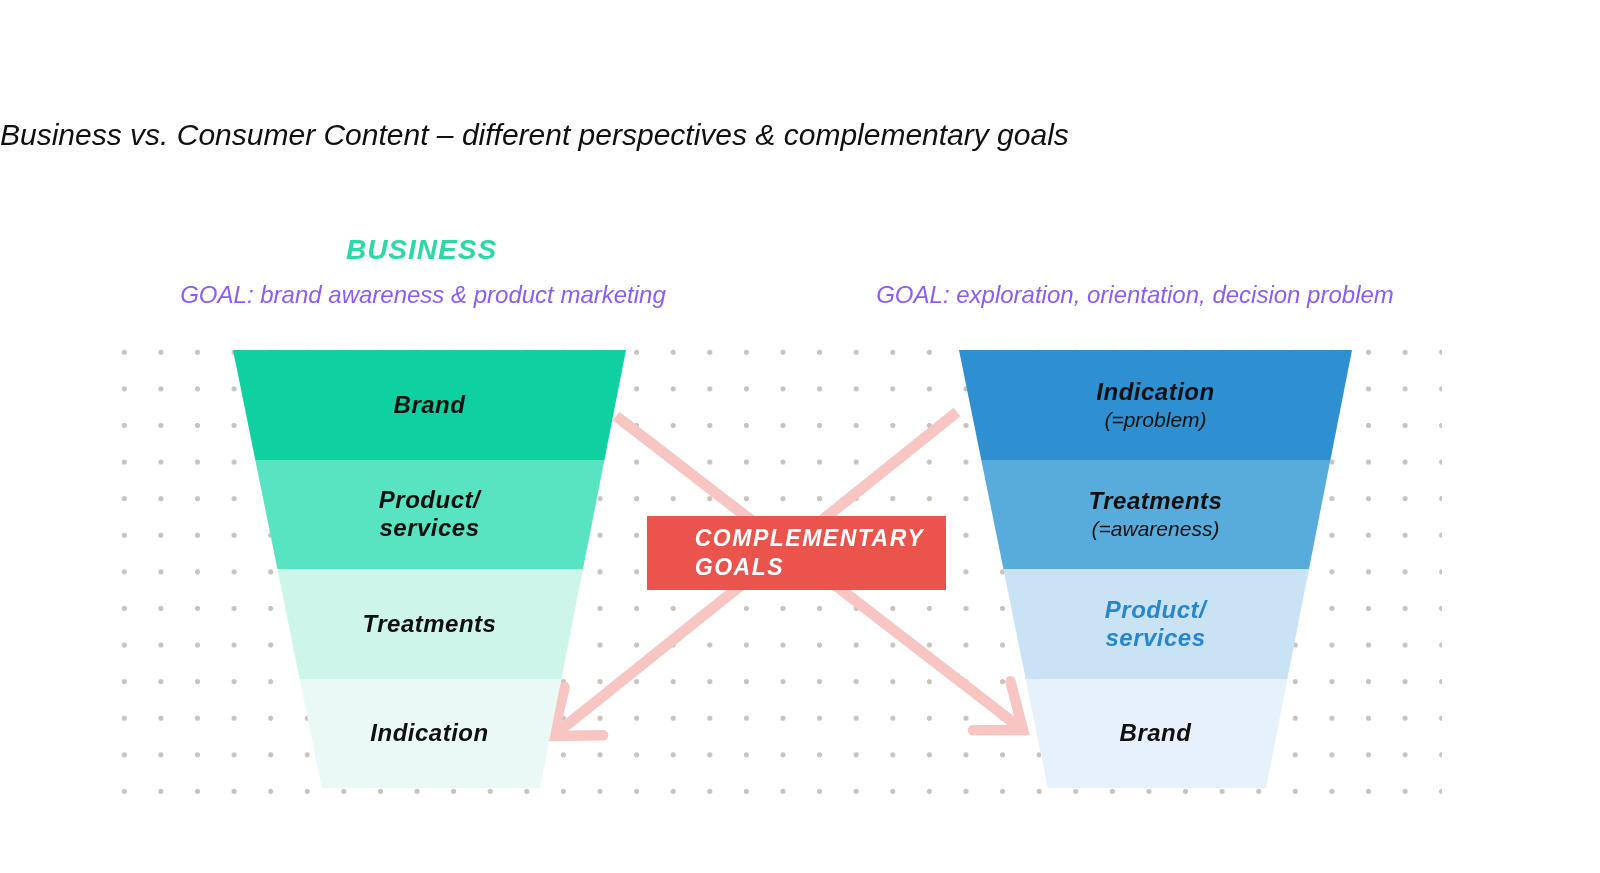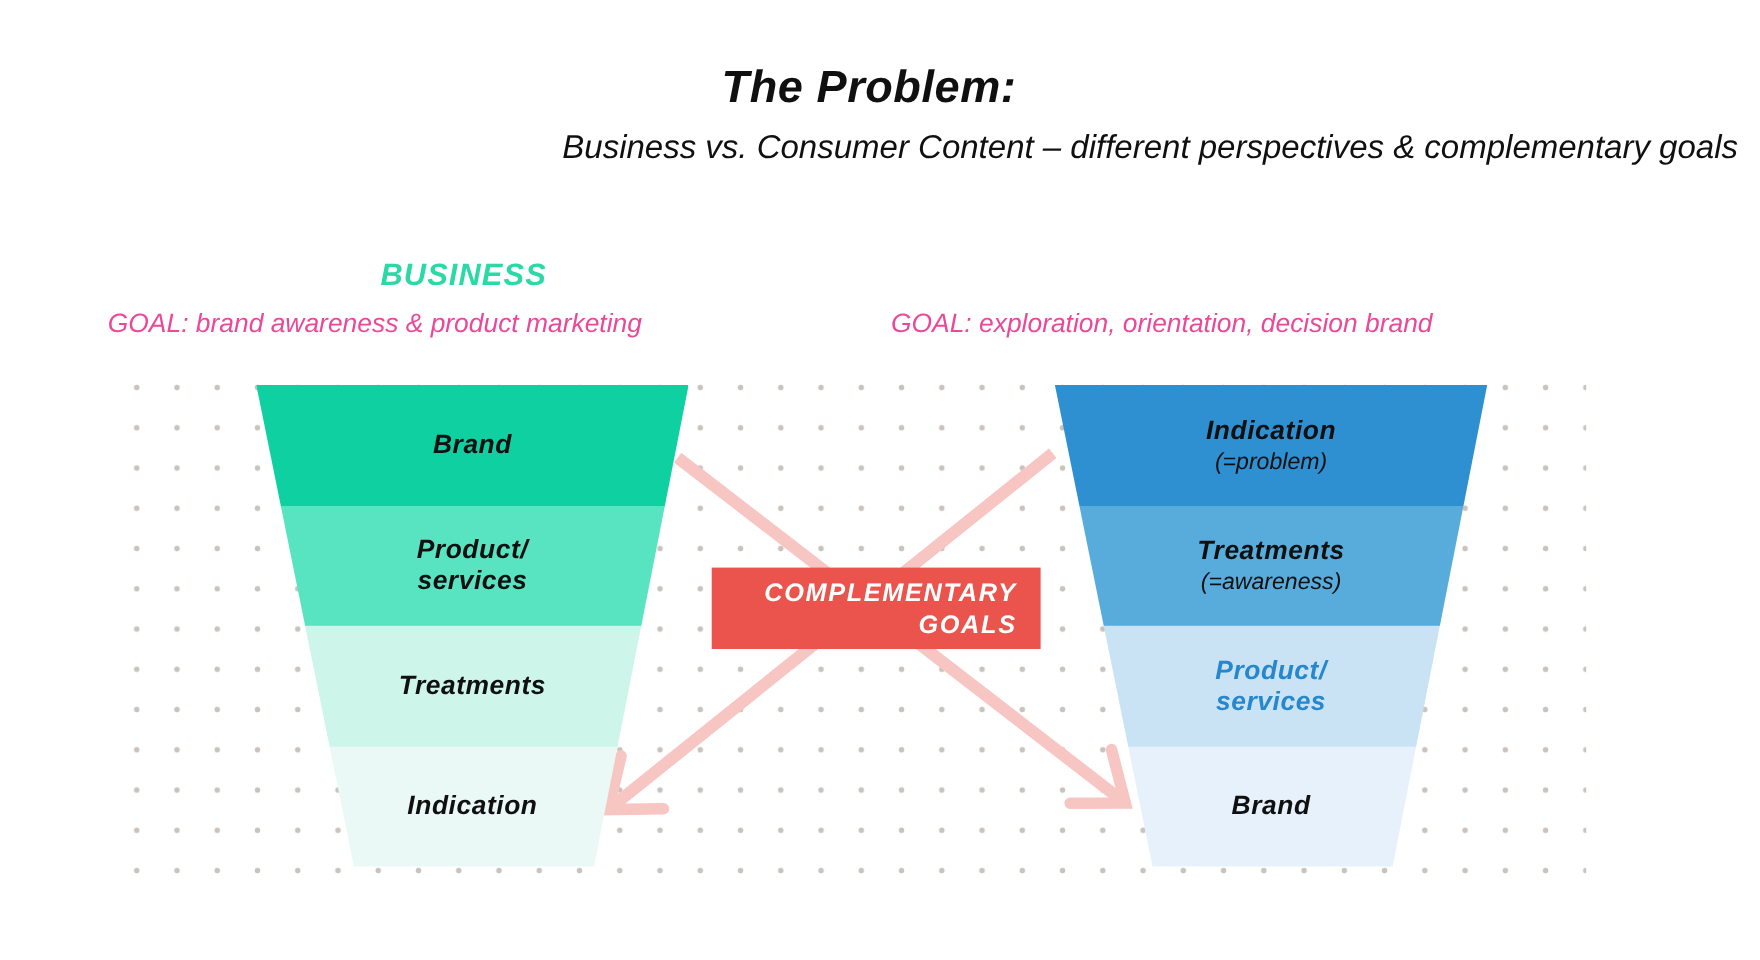--- a/index.html
+++ b/index.html
@@ -20,38 +20,38 @@
     left: 0; top: 56px; width: 1580px;
     text-align: center;
     font-size: 41px;
     font-weight: bold;
     font-style: italic;
     letter-spacing: 0.5px;
     z-index: 4;
   }
   .subtitle {
     left: 0; top: 118px; width: 1580px;
-    text-align: right;
+    text-align: left;
     font-size: 30px;
     font-style: italic;
     z-index: 4;
   }
   .col-heading {
     text-align: center;
     font-size: 28px;
     font-weight: bold;
     font-style: italic;
     letter-spacing: 1px;
     z-index: 4;
   }
   .col-goal {
-    text-align: left;
+    text-align: center;
     font-size: 24px;
     font-style: italic;
-    color: #ec4899;
+    color: #8b5cf6;
     z-index: 4;
   }
   .heading-business { left: 225px; top: 234px; width: 393px; font-style: italic; }
   .goal-business    { left: 98px;  top: 281px; width: 650px; }
   .heading-customer { left: 940px; top: 234px; width: 393px; }
   .goal-customer    { left: 810px; top: 281px; width: 650px; }
 
   
   .dot-grid {
     left: 106px; top: 334px;
@@ -107,21 +107,21 @@
     display: flex;
     align-items: center;
     justify-content: center;
   }
   .center-box-label {
     font-size: 23px;
     font-weight: bold;
     font-style: italic;
     letter-spacing: 1.5px;
     line-height: 1.25;
-    text-align: right;
+    text-align: left;
     white-space: pre-line;
     margin-left: 26px;
   }
 </style>
 </head>
 <body>
 
 <div class="canvas">
 
   <div class="abs dot-grid" style="background-image: radial-gradient(circle, rgb(201, 195, 187) 2.2px, transparent 2.9px);"></div>
@@ -129,26 +129,25 @@
   <svg class="abs arrows-svg" width="1600" height="873" viewBox="0 0 1600 873">
     <defs>
       <marker id="ah" markerWidth="10" markerHeight="10" refX="7" refY="5" orient="auto">
         <polyline points="3.4,2.2 7,5 3.4,7.8" fill="none" stroke-width="0.95" stroke-linecap="round" stroke="#F7C6C2"></polyline>
       </marker>
     </defs>
     <line x1="616" y1="416" x2="1023" y2="730" stroke-width="11" marker-end="url(#ah)" stroke="#F7C6C2"></line>
     <line x1="957" y1="412" x2="553" y2="736" stroke-width="11" marker-end="url(#ah)" stroke="#F7C6C2"></line>
   </svg>
 
-  <div class="abs title">The Problem:</div>
   <div class="abs subtitle">Business vs. Consumer Content – different perspectives &amp; complementary goals</div>
 
   <div class="abs col-heading heading-business" style="color: rgb(43, 217, 166);">BUSINESS</div>
   <div class="abs col-goal goal-business">GOAL: brand awareness &amp; product marketing</div>
-  <div class="abs col-goal goal-customer">GOAL: exploration, orientation, decision brand</div>
+  <div class="abs col-goal goal-customer">GOAL: exploration, orientation, decision problem</div>
 
   <div class="abs funnel funnel-business">
     <div class="lvl" style="background: rgb(15, 208, 160);">
       <div class="lvl-label" style="color: rgb(16, 16, 16);">Brand</div>
     </div>
     <div class="lvl" style="background: rgb(88, 227, 193);">
       <div class="lvl-label" style="color: rgb(16, 16, 16);">Product/
 services</div>
     </div>
     <div class="lvl" style="background: rgb(205, 245, 234);">

